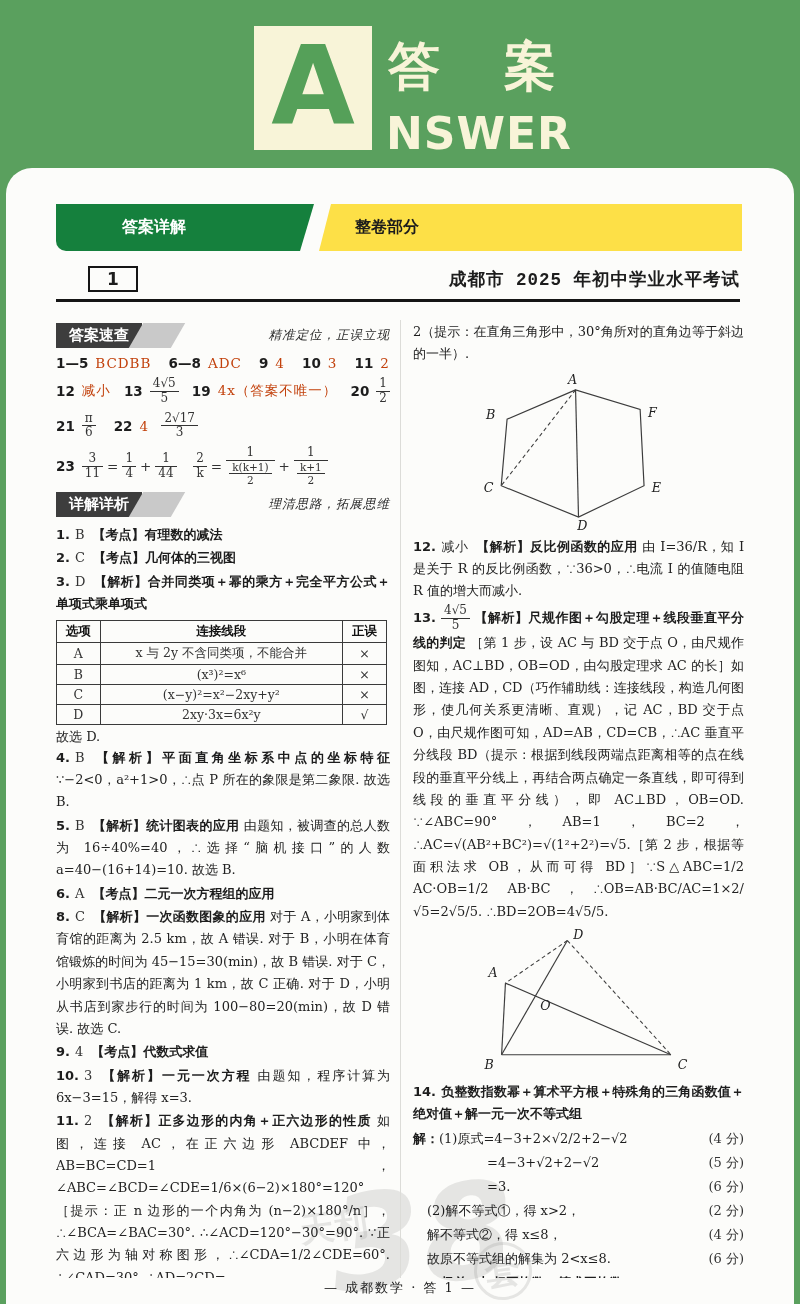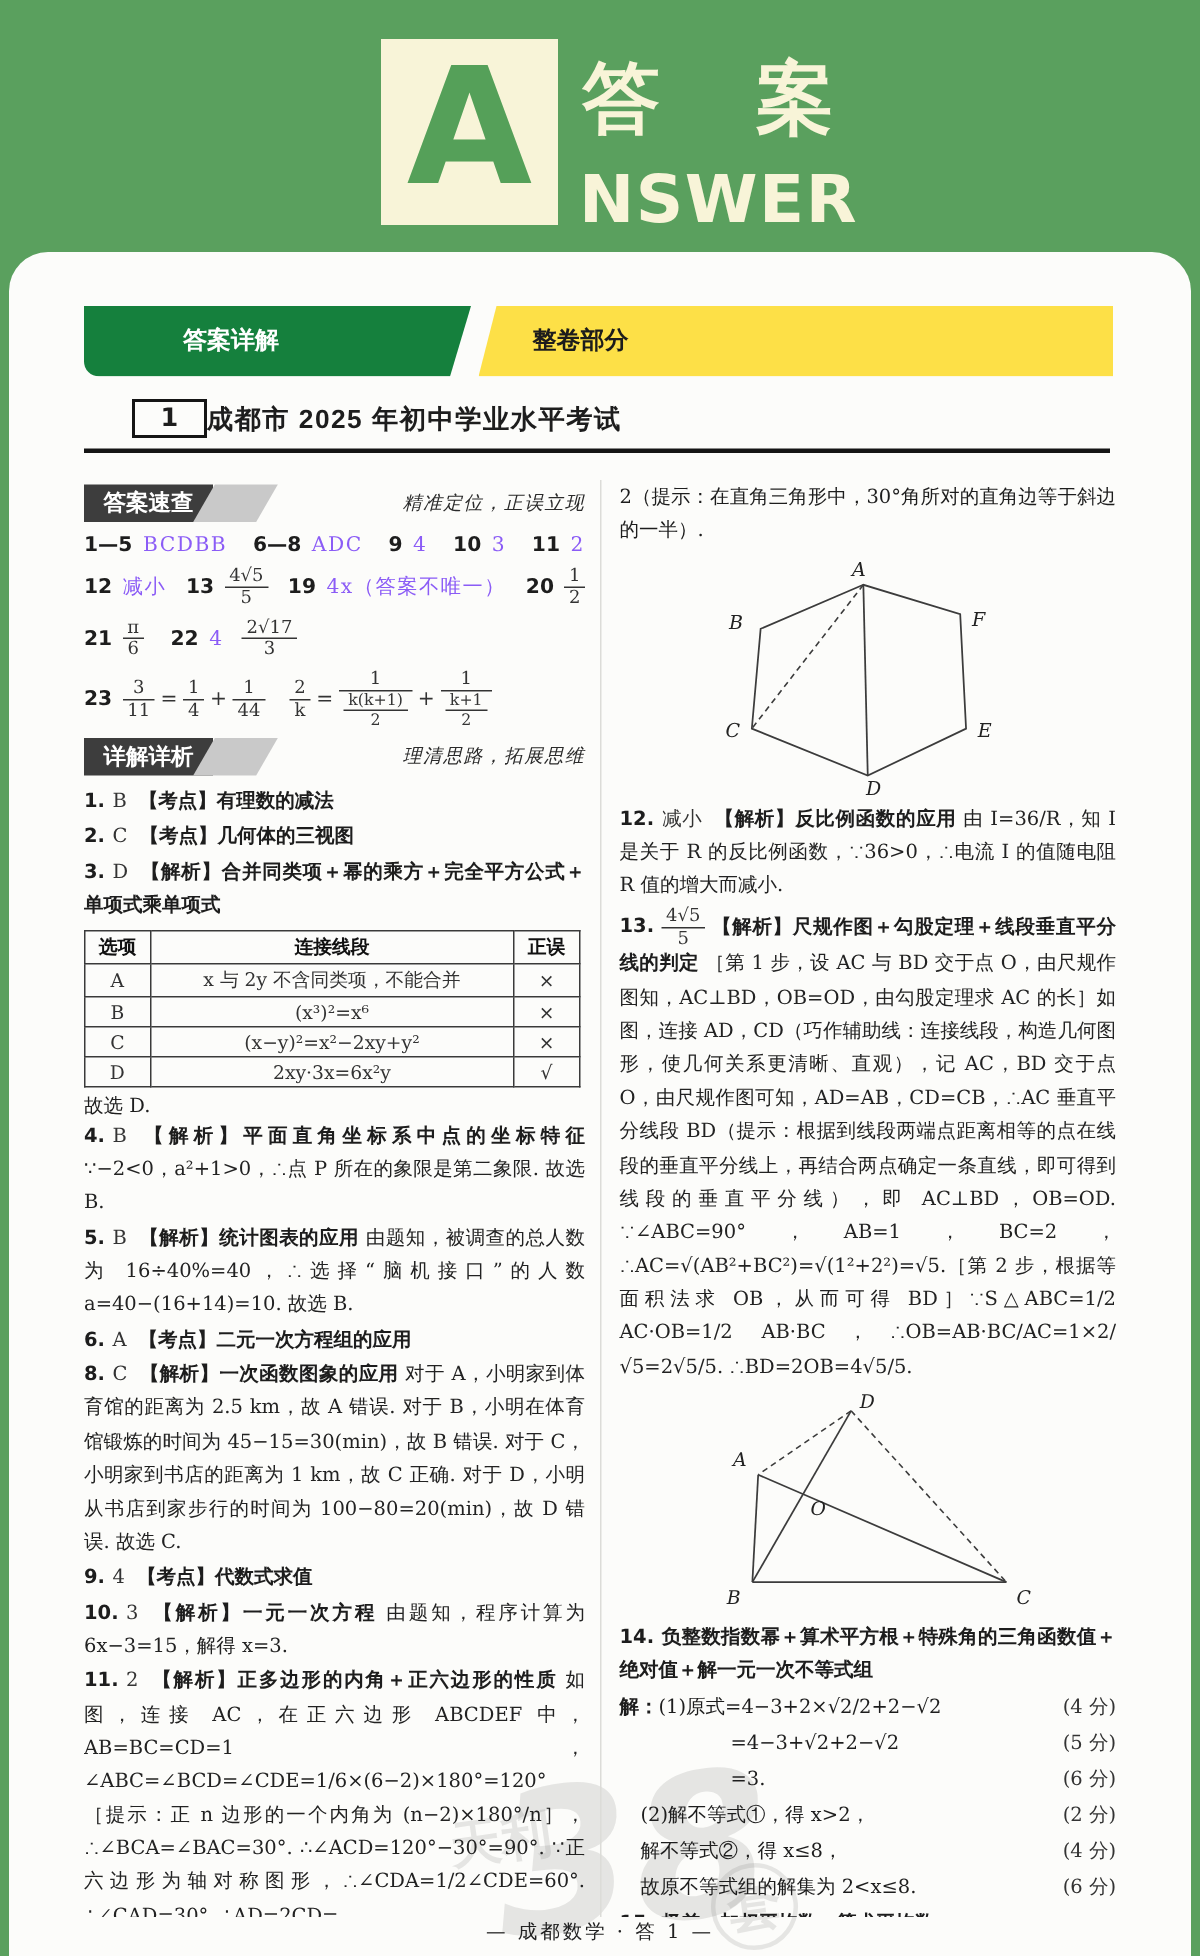--- a/index.html
+++ b/index.html
@@ -39,40 +39,40 @@
     clip-path:polygon(0 0,100% 0,calc(100% - 14px) 100%,0 100%);border-radius:0 0 0 10px}
   .banner .br{flex:1;background:#fde047;color:#1c1c1c;display:flex;align-items:center;
     padding-left:36px;box-sizing:border-box;margin-left:5px;
     font-family:"DejaVu Sans","Liberation Sans",sans-serif;font-weight:bold;font-size:16px;
     clip-path:polygon(12px 0,100% 0,100% 100%,0 100%)}
   
   .titlerow{position:absolute;top:98px;left:50px;right:54px;display:flex;align-items:center;
     border-bottom:3px solid #151515;padding-bottom:7px}
   .numbox{border:2.5px solid #151515;padding:1px 17px;
     font-family:"DejaVu Sans","Liberation Sans",sans-serif;font-weight:bold;font-size:17px;margin-left:32px}
-  .ptitle{flex:1;text-align:left;font-family:Liberation Sans, sans-serif;
+  .ptitle{flex:1;text-align:right;font-family:Liberation Mono, monospace;
     font-weight:bold;font-size:17.5px;letter-spacing:1px}
   
   .cols{position:absolute;top:152px;left:50px;right:50px;bottom:26px;display:flex}
   .col{width:50%;box-sizing:border-box;overflow:hidden}
   .col.lc{padding-right:10px}
   .col.rc{border-left:1px solid #dcdcd8;padding-left:12px}
   
   .shead{display:flex;align-items:center;margin:3px 0 7px}
   .shead .hbox{background:#3d3d3d;color:#fff;padding:3px 13px;
     font-family:"DejaVu Sans","Liberation Sans",sans-serif;font-weight:bold;font-size:15px}
   .shead .tail{width:42px;height:25px;background:#c9c9c9;transform:skewX(-30deg);margin-left:-6px}
   .shead .tag{margin-left:auto;font-style:italic;font-size:12.5px;color:#2a2a2a;letter-spacing:1px}
   
   .qrow{display:flex;align-items:center;margin:6px 0;font-size:13.5px}
   .qrow.sp{justify-content:space-between}
   .qi{display:flex;align-items:center;margin-right:18px}
   .qrow.sp .qi{margin-right:0}
   .qn{font-family:"DejaVu Sans","Liberation Sans",sans-serif;font-weight:bold;font-size:13.5px;margin-right:7px}
-  .qa{letter-spacing:1px;color:#8b5cf6}
+  .qa{letter-spacing:1px;color:#c2410c}
   .frac{display:inline-block;text-align:center;vertical-align:middle;font-size:12px;line-height:1.15;color:#333}
   .frac .fn{display:block;padding:0 3px}
   .frac .fd{display:block;border-top:1px solid #333;padding:0 3px}
   .frac .frac{font-size:10.5px;vertical-align:middle}
   .op{margin:0 4px;color:#333}
   
   .it{font-size:13px;line-height:1.72;text-align:justify;margin:1px 0;position:relative}
   .inum{font-family:"DejaVu Sans","Liberation Sans",sans-serif;font-weight:bold;margin-right:5px}
   .ians{margin-right:8px;color:#333}
   .ittl{font-family:"DejaVu Sans","Liberation Sans",sans-serif;font-weight:bold}

